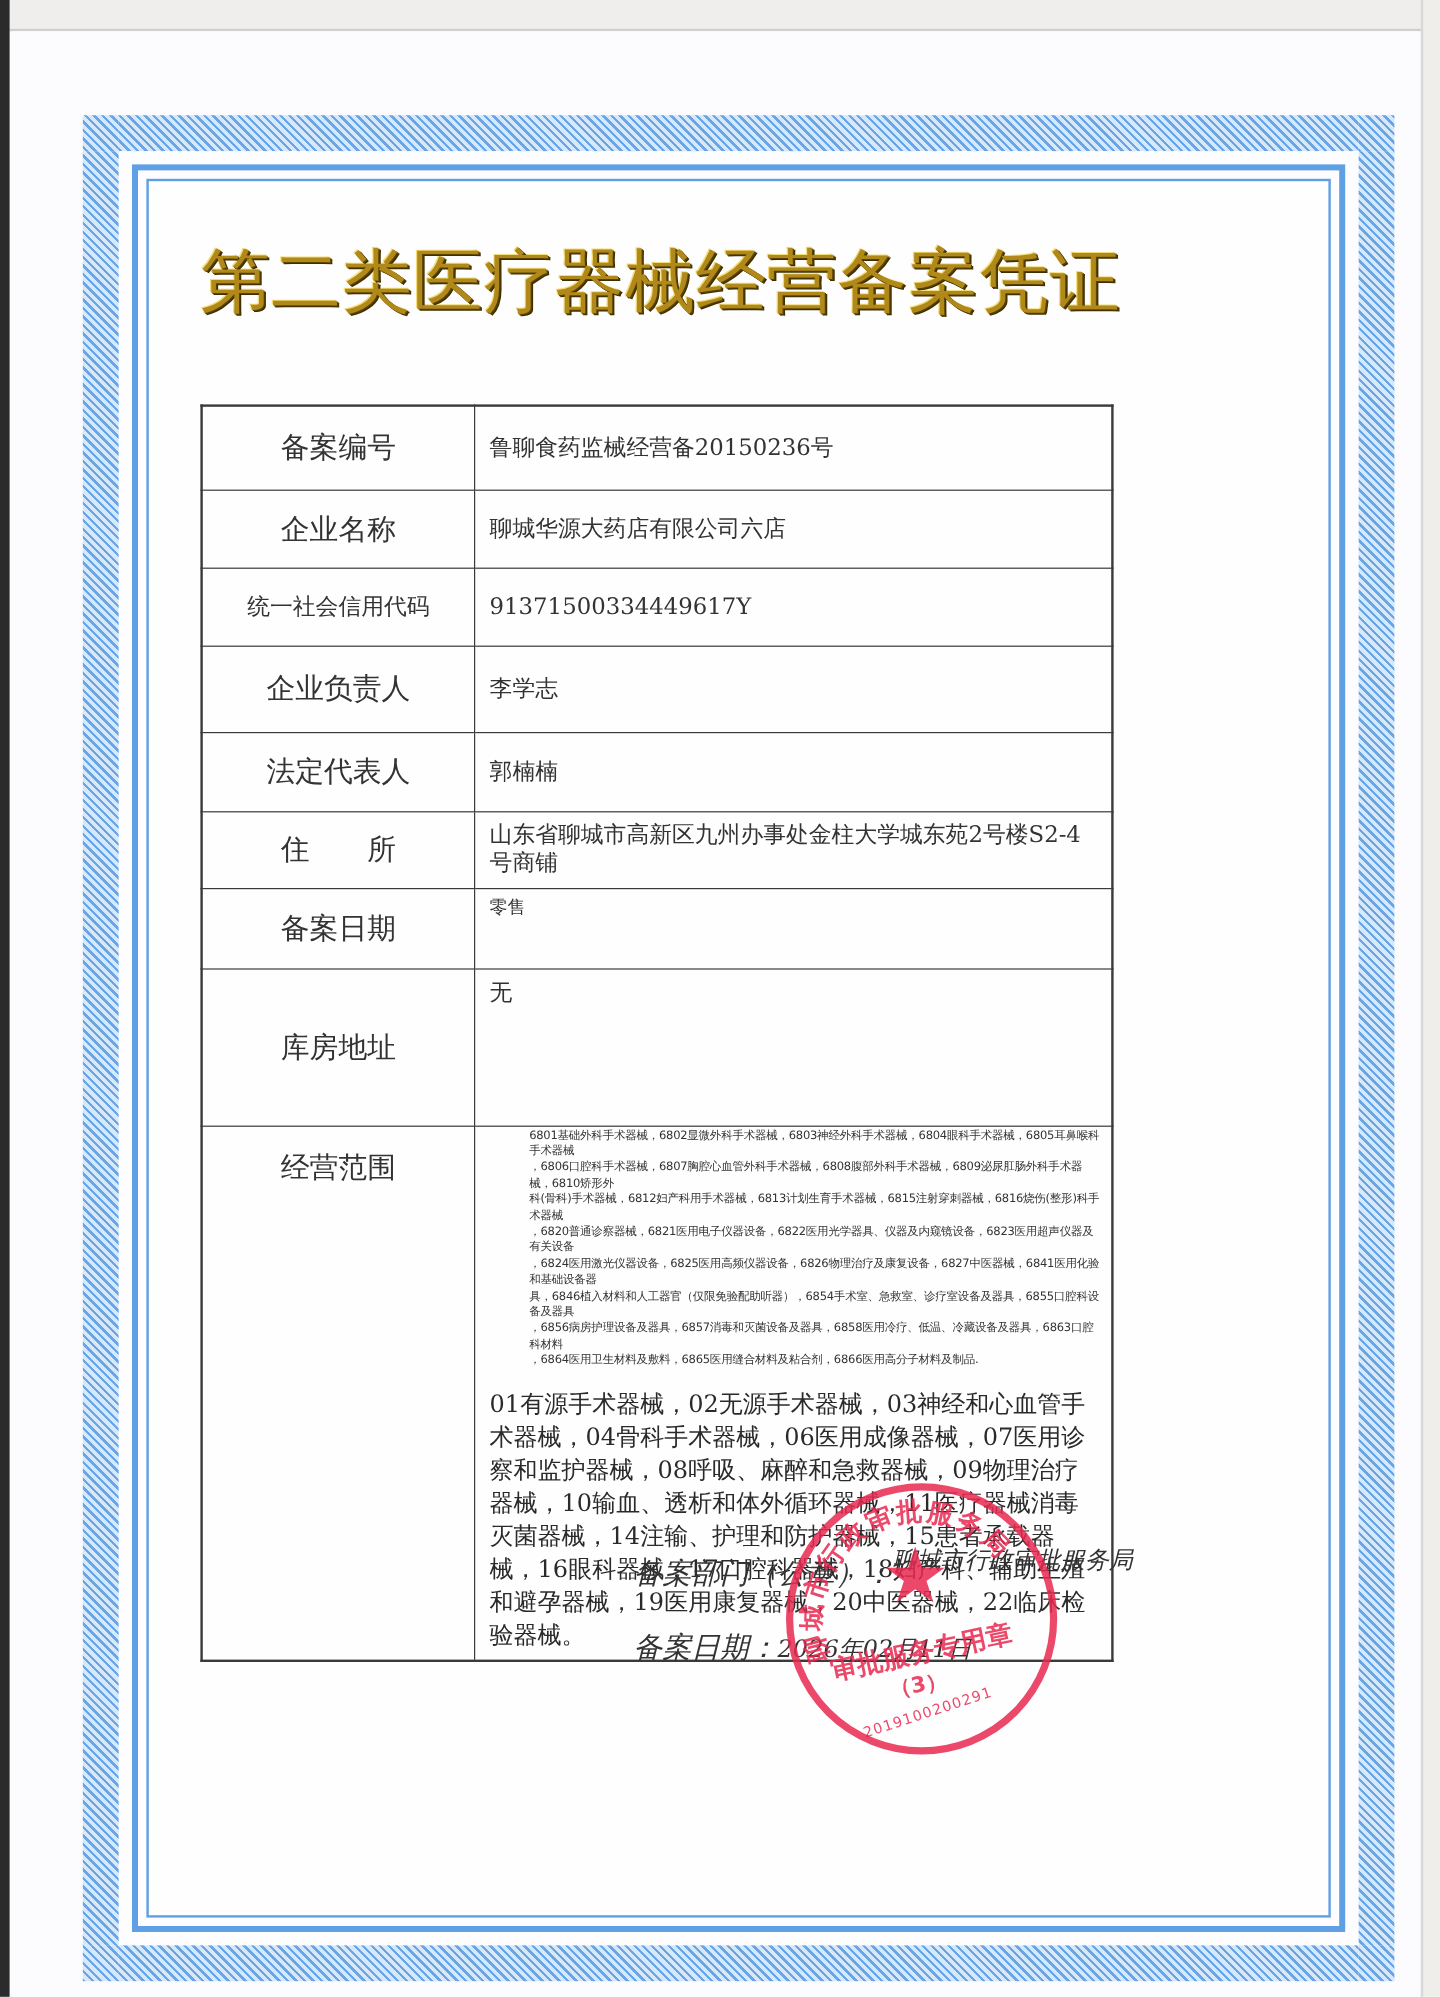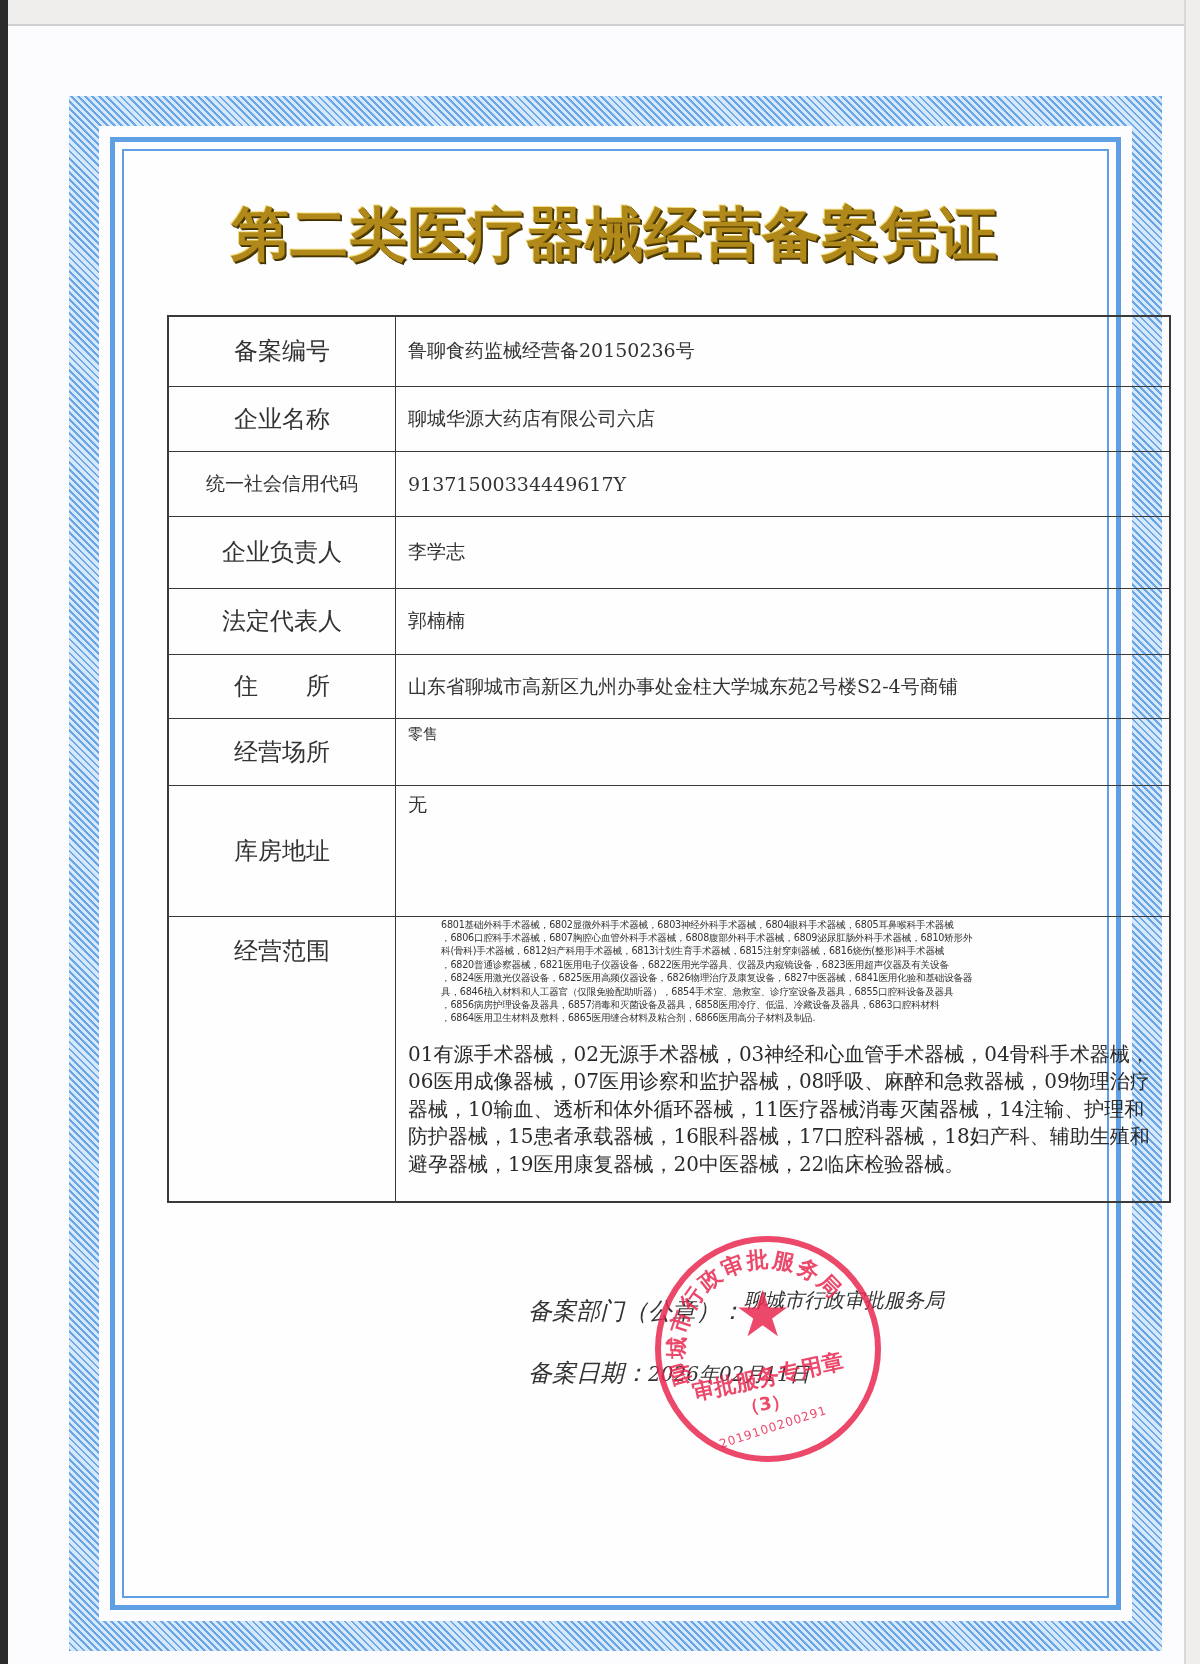--- a/index.html
+++ b/index.html
@@ -25,29 +25,29 @@
     border-image: repeating-linear-gradient(45deg, #6aa6e6 0 2px, #d6e8fb 2px 5px) 30;
   }
   .frame-fill {
     position:absolute; left:99px; top:126px; width:1033px; height:1495px;
     background:#fdfdff;
   }
   .frame-line-1 { position:absolute; left:110px; top:137px; width:1011px; height:1473px; box-sizing:border-box; border:5px solid #5f9fe4; }
   .frame-line-2 { position:absolute; left:122px; top:149px; width:987px; height:1449px; box-sizing:border-box; border:2px solid #5f9fe4; background:#fefeff; }
 
   .title {
-    position:absolute; left:167px; top:196px; width:895px; text-align:center;
+    position:absolute; left:167px; top:196px; width:895px; text-align:left;
     font-family:"DejaVu Serif", "Liberation Serif", serif;
-    font-weight:bold; font-size:58px; letter-spacing:1px;
+    font-weight:normal; font-size:58px; letter-spacing:1px;
     color:#b0891a;
     text-shadow: 1px 1px 0 #5a4300, 2px 2px 0 #3e2f00, -1px -1px 0 #f3dd7a;
   }
 
   table.cert {
-    position:absolute; left:167px; top:315px; width:1004px;
+    position:absolute; left:167px; top:337px; width:761px;
     border-collapse:collapse; table-layout:fixed;
     border:2px solid #3a3a3a;
   }
   table.cert td { border:1.5px solid #3a3a3a; vertical-align:middle; }
   td.label {
     width:224px; text-align:center; font-size:24px; color:#333;
     font-family:"DejaVu Sans", "Liberation Sans", sans-serif; font-weight:normal;
   }
   td.value { padding:4px 12px; font-size:19px; color:#333; font-family:"DejaVu Serif","Liberation Serif",serif; }
   td.value.top { vertical-align:top; padding-top:6px; }
@@ -107,21 +107,21 @@
   </tr>
   <tr style="height:66px">
     <td class="label">法定代表人</td>
     <td class="value">郭楠楠</td>
   </tr>
   <tr style="height:64px">
     <td class="label">住　　所</td>
     <td class="value" style="line-height:23px">山东省聊城市高新区九州办事处金柱大学城东苑2号楼S2-4号商铺</td>
   </tr>
   <tr style="height:67px">
-    <td class="label">经营场所</td>
+    <td class="label">备案日期</td>
     <td class="value top" style="font-size:15px">零售</td>
   </tr>
   <tr style="height:131px">
     <td class="label">库房地址</td>
     <td class="value top">无</td>
   </tr>
   <tr style="height:286px">
     <td class="label" style="vertical-align:top;padding-top:18px">经营范围</td>
     <td class="value" style="vertical-align:top;padding:0">
       <div class="small-print">

